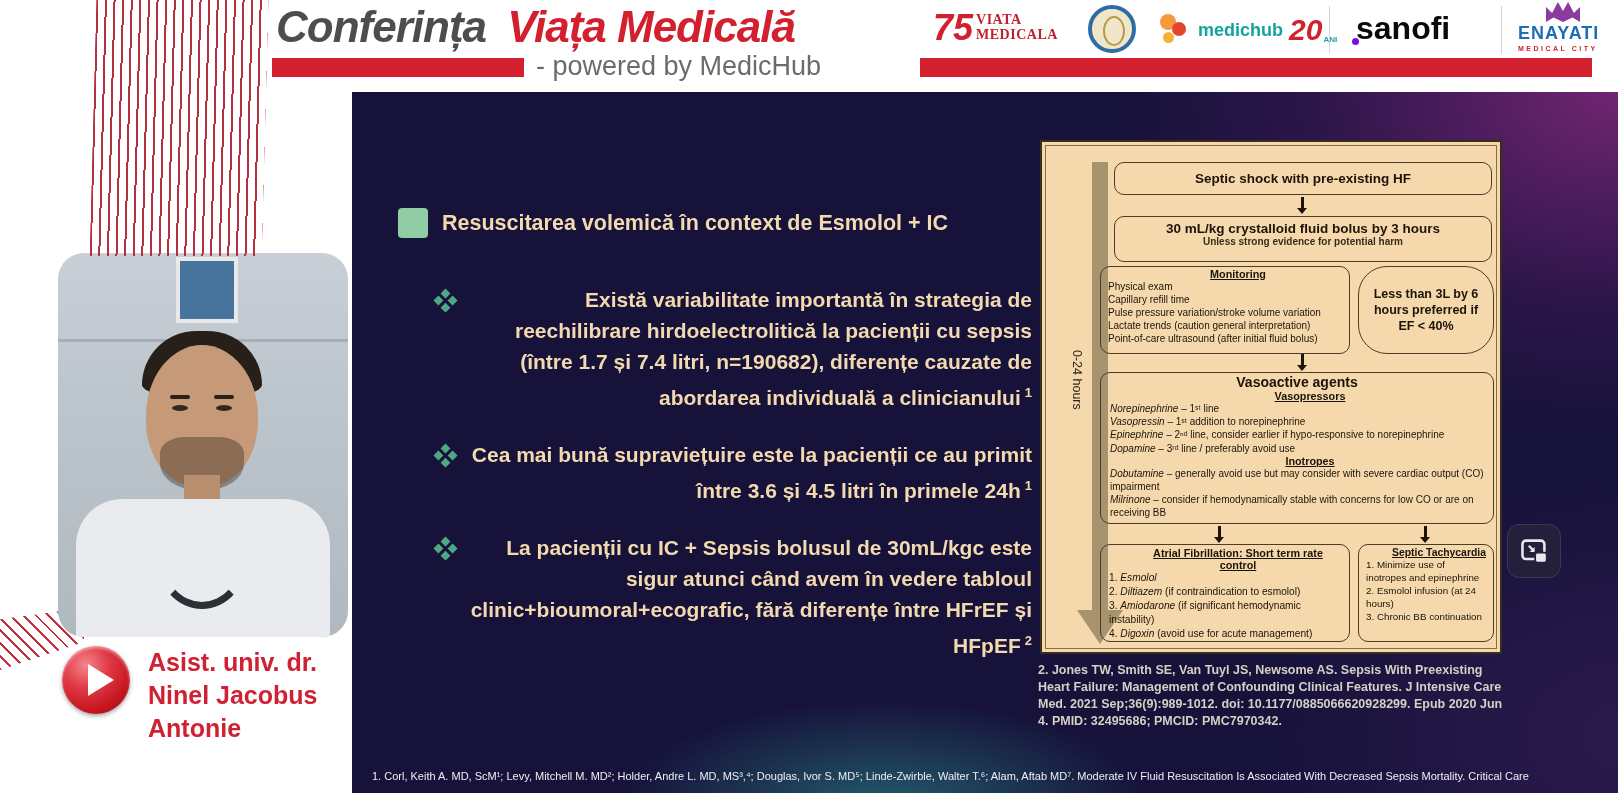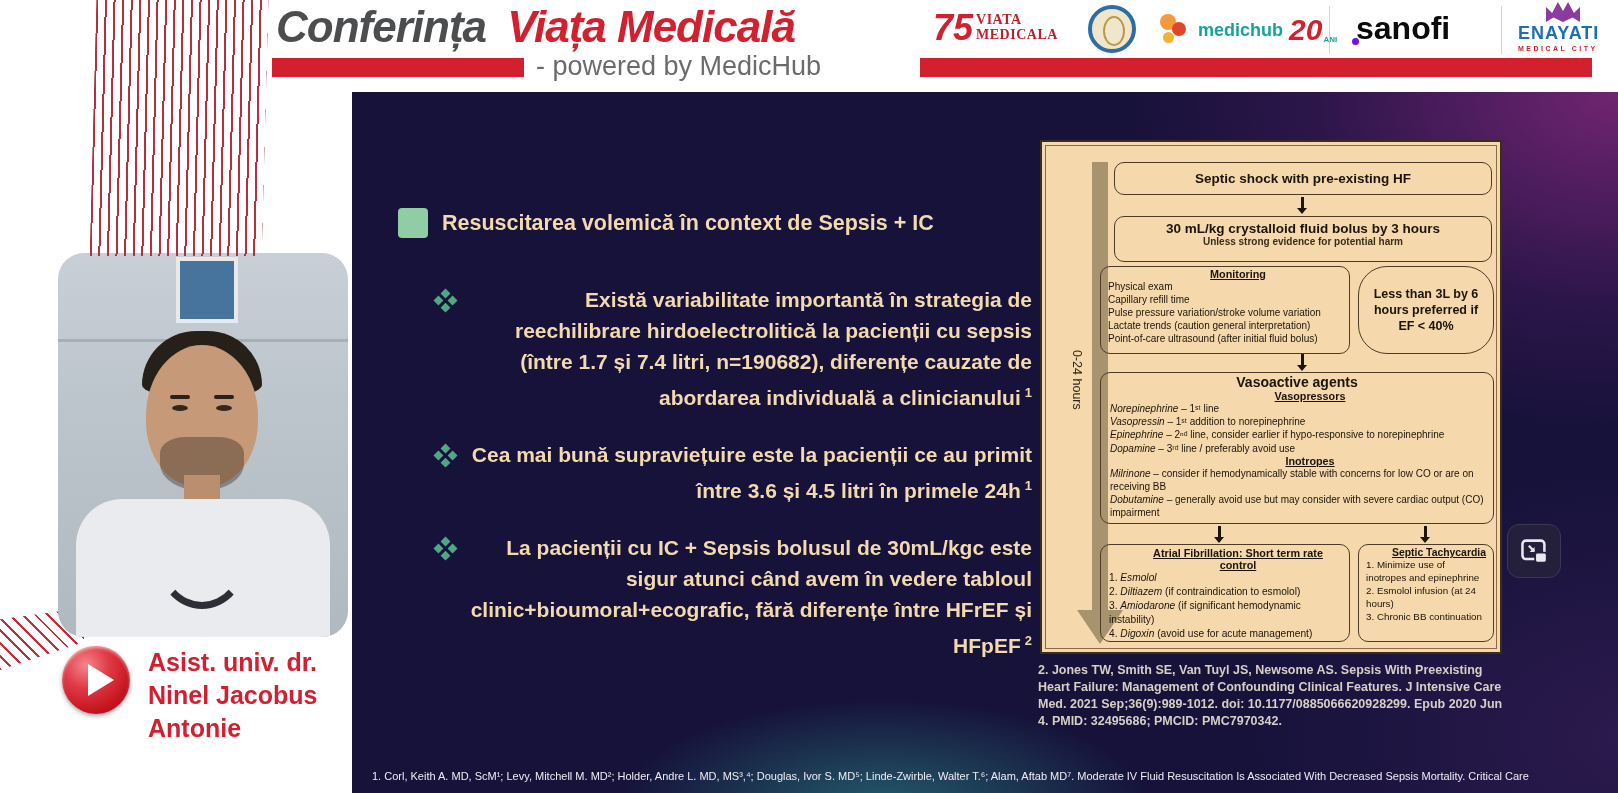--- a/index.html
+++ b/index.html
@@ -184,21 +184,21 @@
 <div class="speaker-name">
   <div>Asist. univ. dr.</div>
   <div>Ninel Jacobus</div>
   <div>Antonie</div>
 </div>
 
 <div class="dark">
 
   <div class="slide-title">
     <div class="gsq"></div>
-    <div class="stitle">Resuscitarea volemică în context de Sepsis + IC</div>
+    <div class="stitle">Resuscitarea volemică în context de Esmolol + IC</div>
   </div>
 
   <div class="bullets">
     <div class="bullet">
       <span class="dmark">
           <i></i>
         </span>
       <span class="btext"><span>Există variabilitate importantă în strategia de reechilibrare hirdoelectrolitică la pacienții cu sepsis (între 1.7 și 7.4 litri, n=190682), diferențe cauzate de abordarea individuală a clinicianului</span><sup>1</sup></span>
     </div>
     <div class="bullet">
@@ -244,22 +244,22 @@
     <div class="darr a2"></div>
 
     <div class="cbox b-vaso">
       <div class="cb-title2">Vasoactive agents</div>
       <div class="cb-uhead">Vasopressors</div>
       <div class="cb-line"><i>Norepinephrine</i><span> – 1ˢᵗ line</span></div>
       <div class="cb-line"><i>Vasopressin</i><span> – 1ˢᵗ addition to norepinephrine</span></div>
       <div class="cb-line"><i>Epinephrine</i><span> – 2ⁿᵈ line, consider earlier if hypo-responsive to norepinephrine</span></div>
       <div class="cb-line"><i>Dopamine</i><span> – 3ʳᵈ line / preferably avoid use</span></div>
       <div class="cb-uhead">Inotropes</div>
+      <div class="cb-line"><i>Dobutamine</i><span> – generally avoid use but may consider with severe cardiac output (CO) impairment</span></div>
       <div class="cb-line"><i>Milrinone</i><span> – consider if hemodynamically stable with concerns for low CO or are on receiving BB</span></div>
-      <div class="cb-line"><i>Dobutamine</i><span> – generally avoid use but may consider with severe cardiac output (CO) impairment</span></div>
     </div>
 
     <div class="darr a3"></div>
     <div class="darr a4"></div>
 
     <div class="cbox b-af">
       <div class="cb-uhead">Atrial Fibrillation: Short term rate control</div>
       <div class="cb-line"><span>1. </span><i>Esmolol</i><span></span></div>
       <div class="cb-line"><span>2. </span><i>Diltiazem</i><span> (if contraindication to esmolol)</span></div>
       <div class="cb-line"><span>3. </span><i>Amiodarone</i><span> (if significant hemodynamic instability)</span></div>

